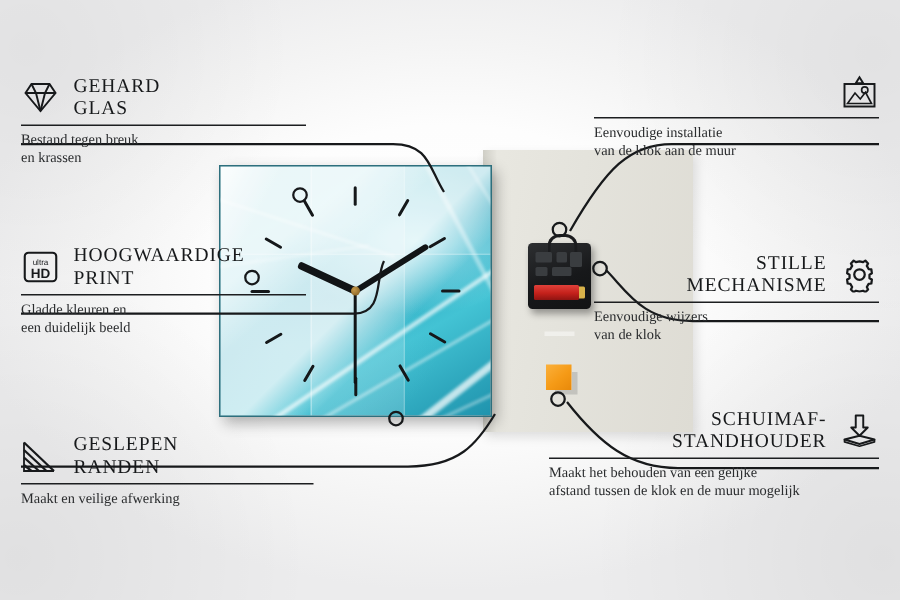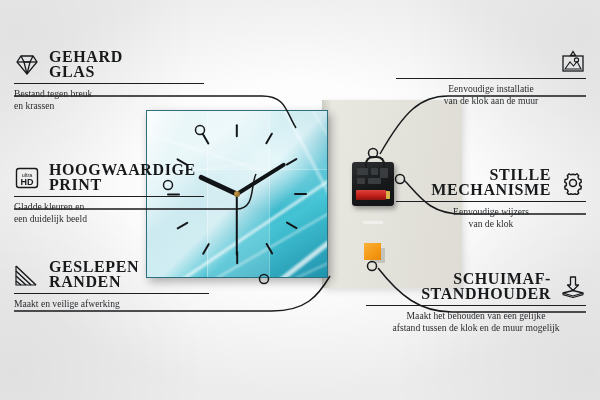--- a/index.html
+++ b/index.html
@@ -105,30 +105,30 @@
     background:linear-gradient(140deg,#fbb03b 0%,#f59a16 55%,#e8890a 100%);
     box-shadow:5px 4px 0 -1px rgba(170,170,165,.55);
   }
 
   
   .callout{position:absolute;}
   .callout .head{display:flex;align-items:center;gap:9px;}
   .callout.right .head{flex-direction:row-reverse;}
   .ttl{
     font-family:"Liberation Serif", serif;
-    font-weight:bold;font-size:16px;letter-spacing:.6px;
+    font-weight:normal;font-size:13px;letter-spacing:.6px;
     line-height:14.5px;color:#17191b;text-transform:uppercase;white-space:pre-line;
   }
   .callout.right .ttl{text-align:right;}
   .rule{height:1px;background:#1c1e20;margin:4px 0 4px 0;}
   .desc{
     font-family:"Liberation Serif", serif;
     font-size:9.6px;line-height:11.6px;color:#2a2c2e;white-space:pre-line;
   }
-  .callout.right .desc{text-align:center;}
+  .callout.right .desc{text-align:left;}
   .ico{width:26px;height:24px;flex:0 0 26px;display:block;}
 
   
   #leads{position:absolute;left:0;top:0;width:600px;height:400px;pointer-events:none;}
 </style>
 </head>
 <body>
 
 <div id="stage">
 
@@ -243,21 +243,21 @@
         </svg>
       </span>
       <span class="ttl">HOOGWAARDIGE
 PRINT</span>
     </div>
     <div class="rule"></div>
     <div class="desc">Gladde kleuren en
 een duidelijk beeld</div>
   </div>
 
-  <div class="callout left" style="left:14px;top:260px;width:195px;">
+  <div class="callout left" style="left:14px;top:289px;width:195px;">
     <div class="head">
       <span class="ico">
         <svg viewBox="0 0 26 24" width="26" height="24" stroke="#17191b" stroke-width="1.5" fill="none">
           <path d="M2 3 L22 22"></path>
             <path d="M2 8 L17 22"></path>
             <path d="M2 13 L12 22"></path>
             <path d="M2 18 L7 22"></path>
           <path d="M2 3 L2 22 L22 22" stroke-width="1.2"></path>
         </svg>
       </span>

